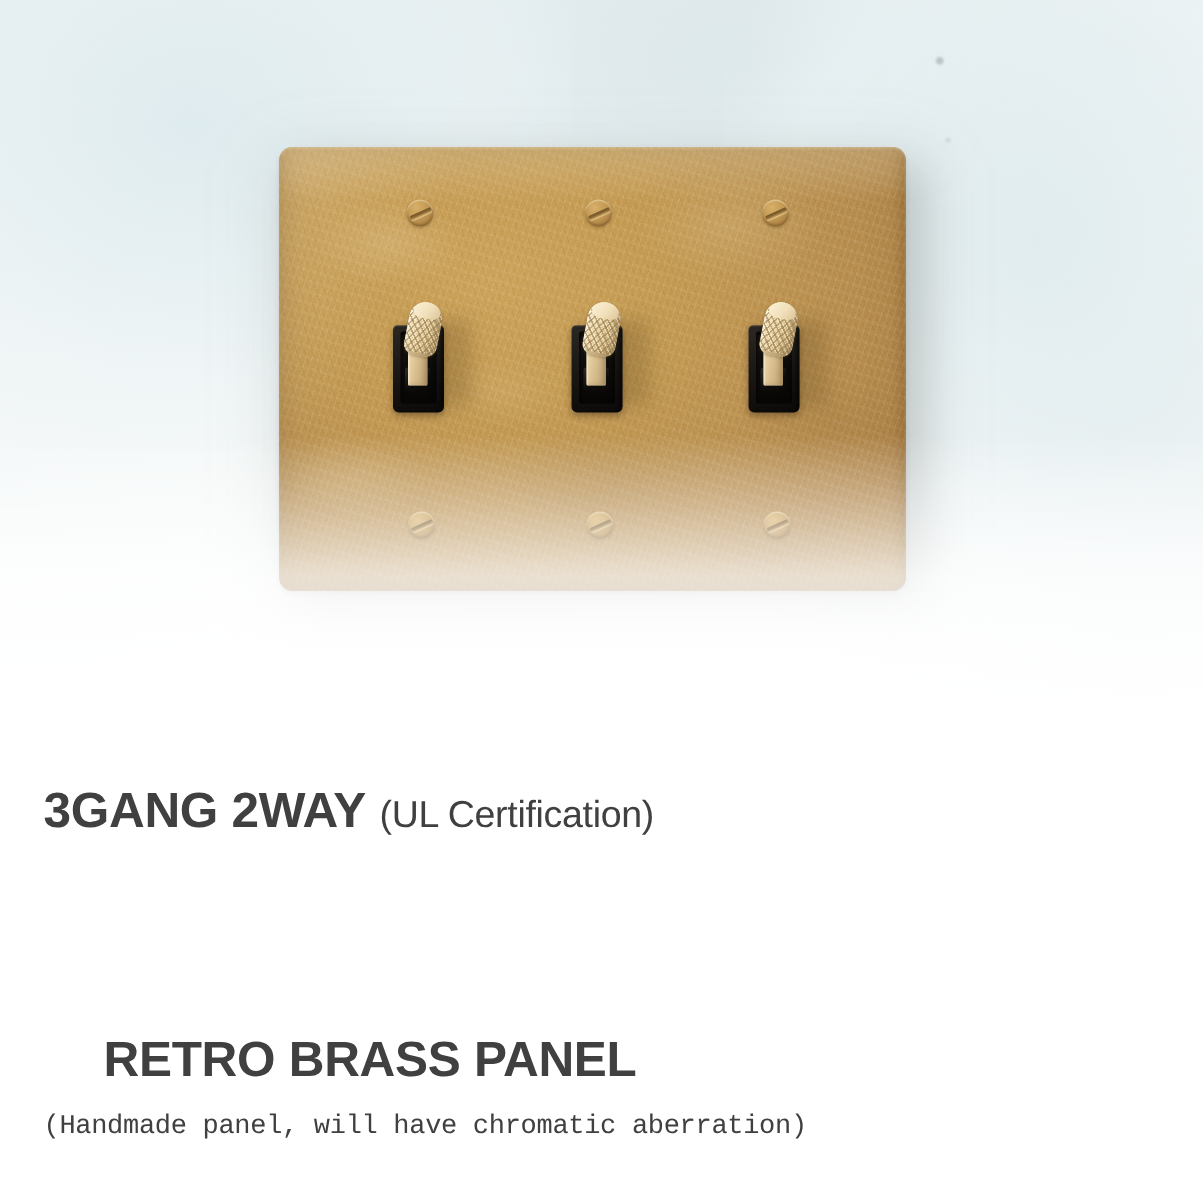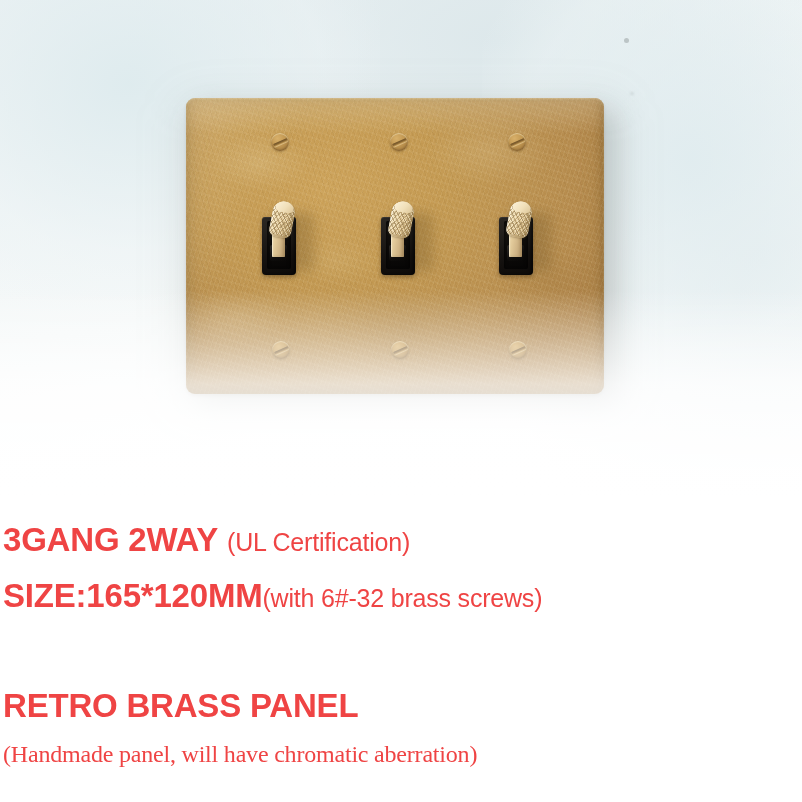--- a/index.html
+++ b/index.html
@@ -267,45 +267,45 @@
   
   .textblock {
     position: absolute;
     left: 0; top: 500px;
     width: 802px; height: 302px;
     background: #ffffff;
     padding: 0;
   }
   .line {
     position: absolute;
-    left: 3px;
+    left: 29px;
     white-space: nowrap;
-    color: #ef4444;
+    color: #404040;
     letter-spacing: -0.2px;
   }
   .l1 { top: 521px; }
   .l2 { top: 577px; }
   .l3 { top: 632px; }
-  .l4 { top: 687px; }
+  .l4 { top: 687px; margin-left: 40px; }
   .l5 { top: 741px; }
 
   .big {
     font-size: 33px;
     font-weight: 600;
     font-family: "Liberation Sans", sans-serif;
   }
   .small {
     font-size: 25px;
     font-weight: 400;
     font-family: "Liberation Sans", sans-serif;
   }
   .small-note {
-    font-size: 24px;
+    font-size: 18px;
     font-weight: 400;
-    font-family: Liberation Serif, serif;
+    font-family: Liberation Mono, monospace;
   }
   .gap { display: inline-block; width: 9px; }
 </style>
 </head>
 <body>
 
 <div id="page">
 
   <div class="photo">
     <div class="photo-wash-left"></div>
@@ -379,22 +379,19 @@
 
     <div class="photo-floor"></div>
   </div>
 
   <div class="textblock"></div>
 
   <div class="line l1">
     <span class="big">3GANG 2WAY</span><span class="gap"></span><span class="small">(UL Certification)</span>
   </div>
 
-  <div class="line l2">
-    <span class="big">SIZE:165*120MM</span><span class="small">(with 6#-32 brass screws)</span>
-  </div>
 
 
   <div class="line l4 big">RETRO BRASS PANEL</div>
 
   <div class="line l5 small-note">(Handmade panel, will have chromatic aberration)</div>
 
 </div>
 
 </body></html>

